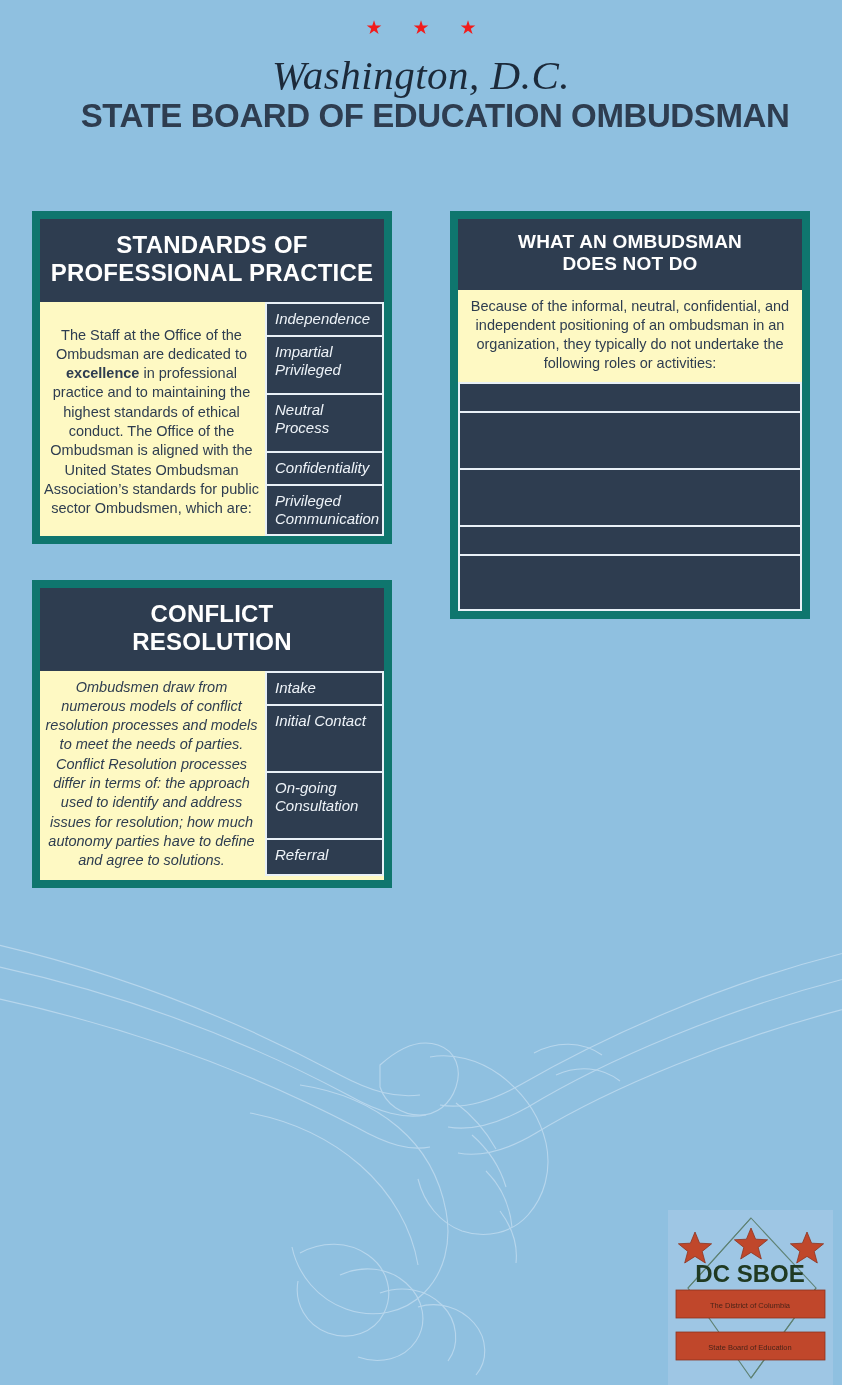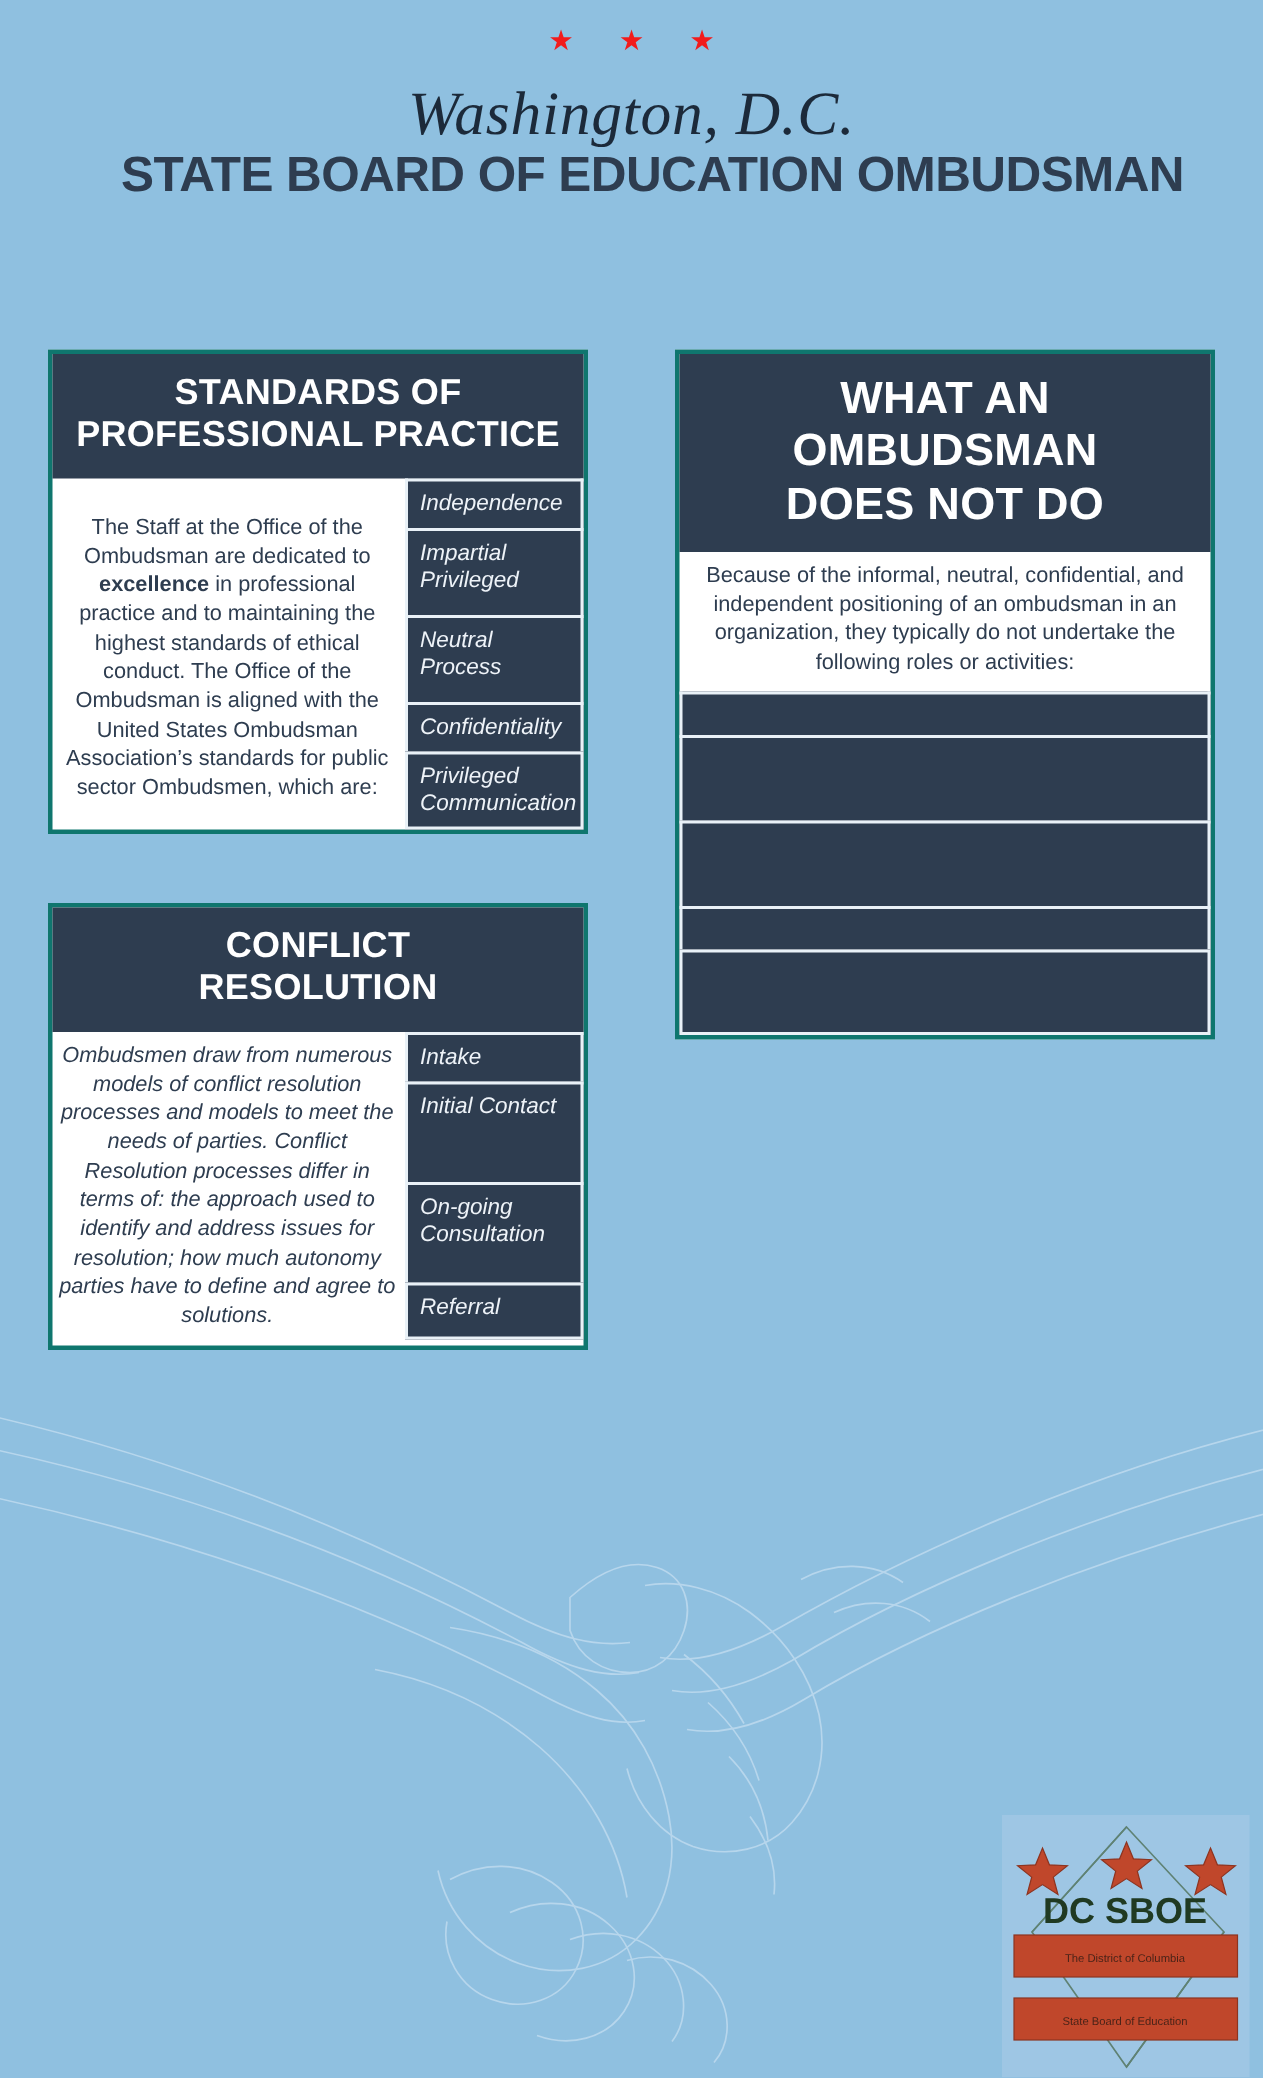--- a/index.html
+++ b/index.html
@@ -47,23 +47,22 @@
     color:#2e3d50;
     letter-spacing:-0.4px;
     line-height:1.1;
     transform:scaleX(1.0);
     padding-left:28px;
   }
   
   .panel {
     position:absolute;
     z-index:2;
-    border:3px solid #0f766e;
-    background:#ffffff;
-    margin-top:22px;
+    border:8px solid #0f766e;
+    background:#fef9c3;
   }
   .panel-head {
     background:#2e3d50;
     color:#ffffff;
     font-weight:bold;
     text-align:center;
     font-size:24px;
     line-height:1.18;
     padding:12px 10px 14px;
     letter-spacing:0.2px;
@@ -107,21 +106,21 @@
   #panel-conflict { left:32px; top:580px; width:360px; }
   #panel-conflict .tile-col { width:119px; }
   #panel-conflict .blurb { padding:7px 6px 10px 4px;font-style:italic; }
   #tile-intake   { height:33px; }
   #tile-initial  { height:67px; }
   #tile-ongoing  { height:67px; }
   #tile-referral { height:38px; }
 
   
   #panel-notdo { left:450px; top:211px; width:360px; }
-  #panel-notdo .panel-head { font-size:30px; }
+  #panel-notdo .panel-head { font-size:19px; }
   #panel-notdo .notdo-desc {
     color:#2e3d50;
     font-size:14.5px;
     line-height:1.32;
     text-align:center;
     padding:7px 8px 9px;
   }
   #notdo-items { display:flex; flex-direction:column; }
   .notdo-box {
     background:#2e3d50;

